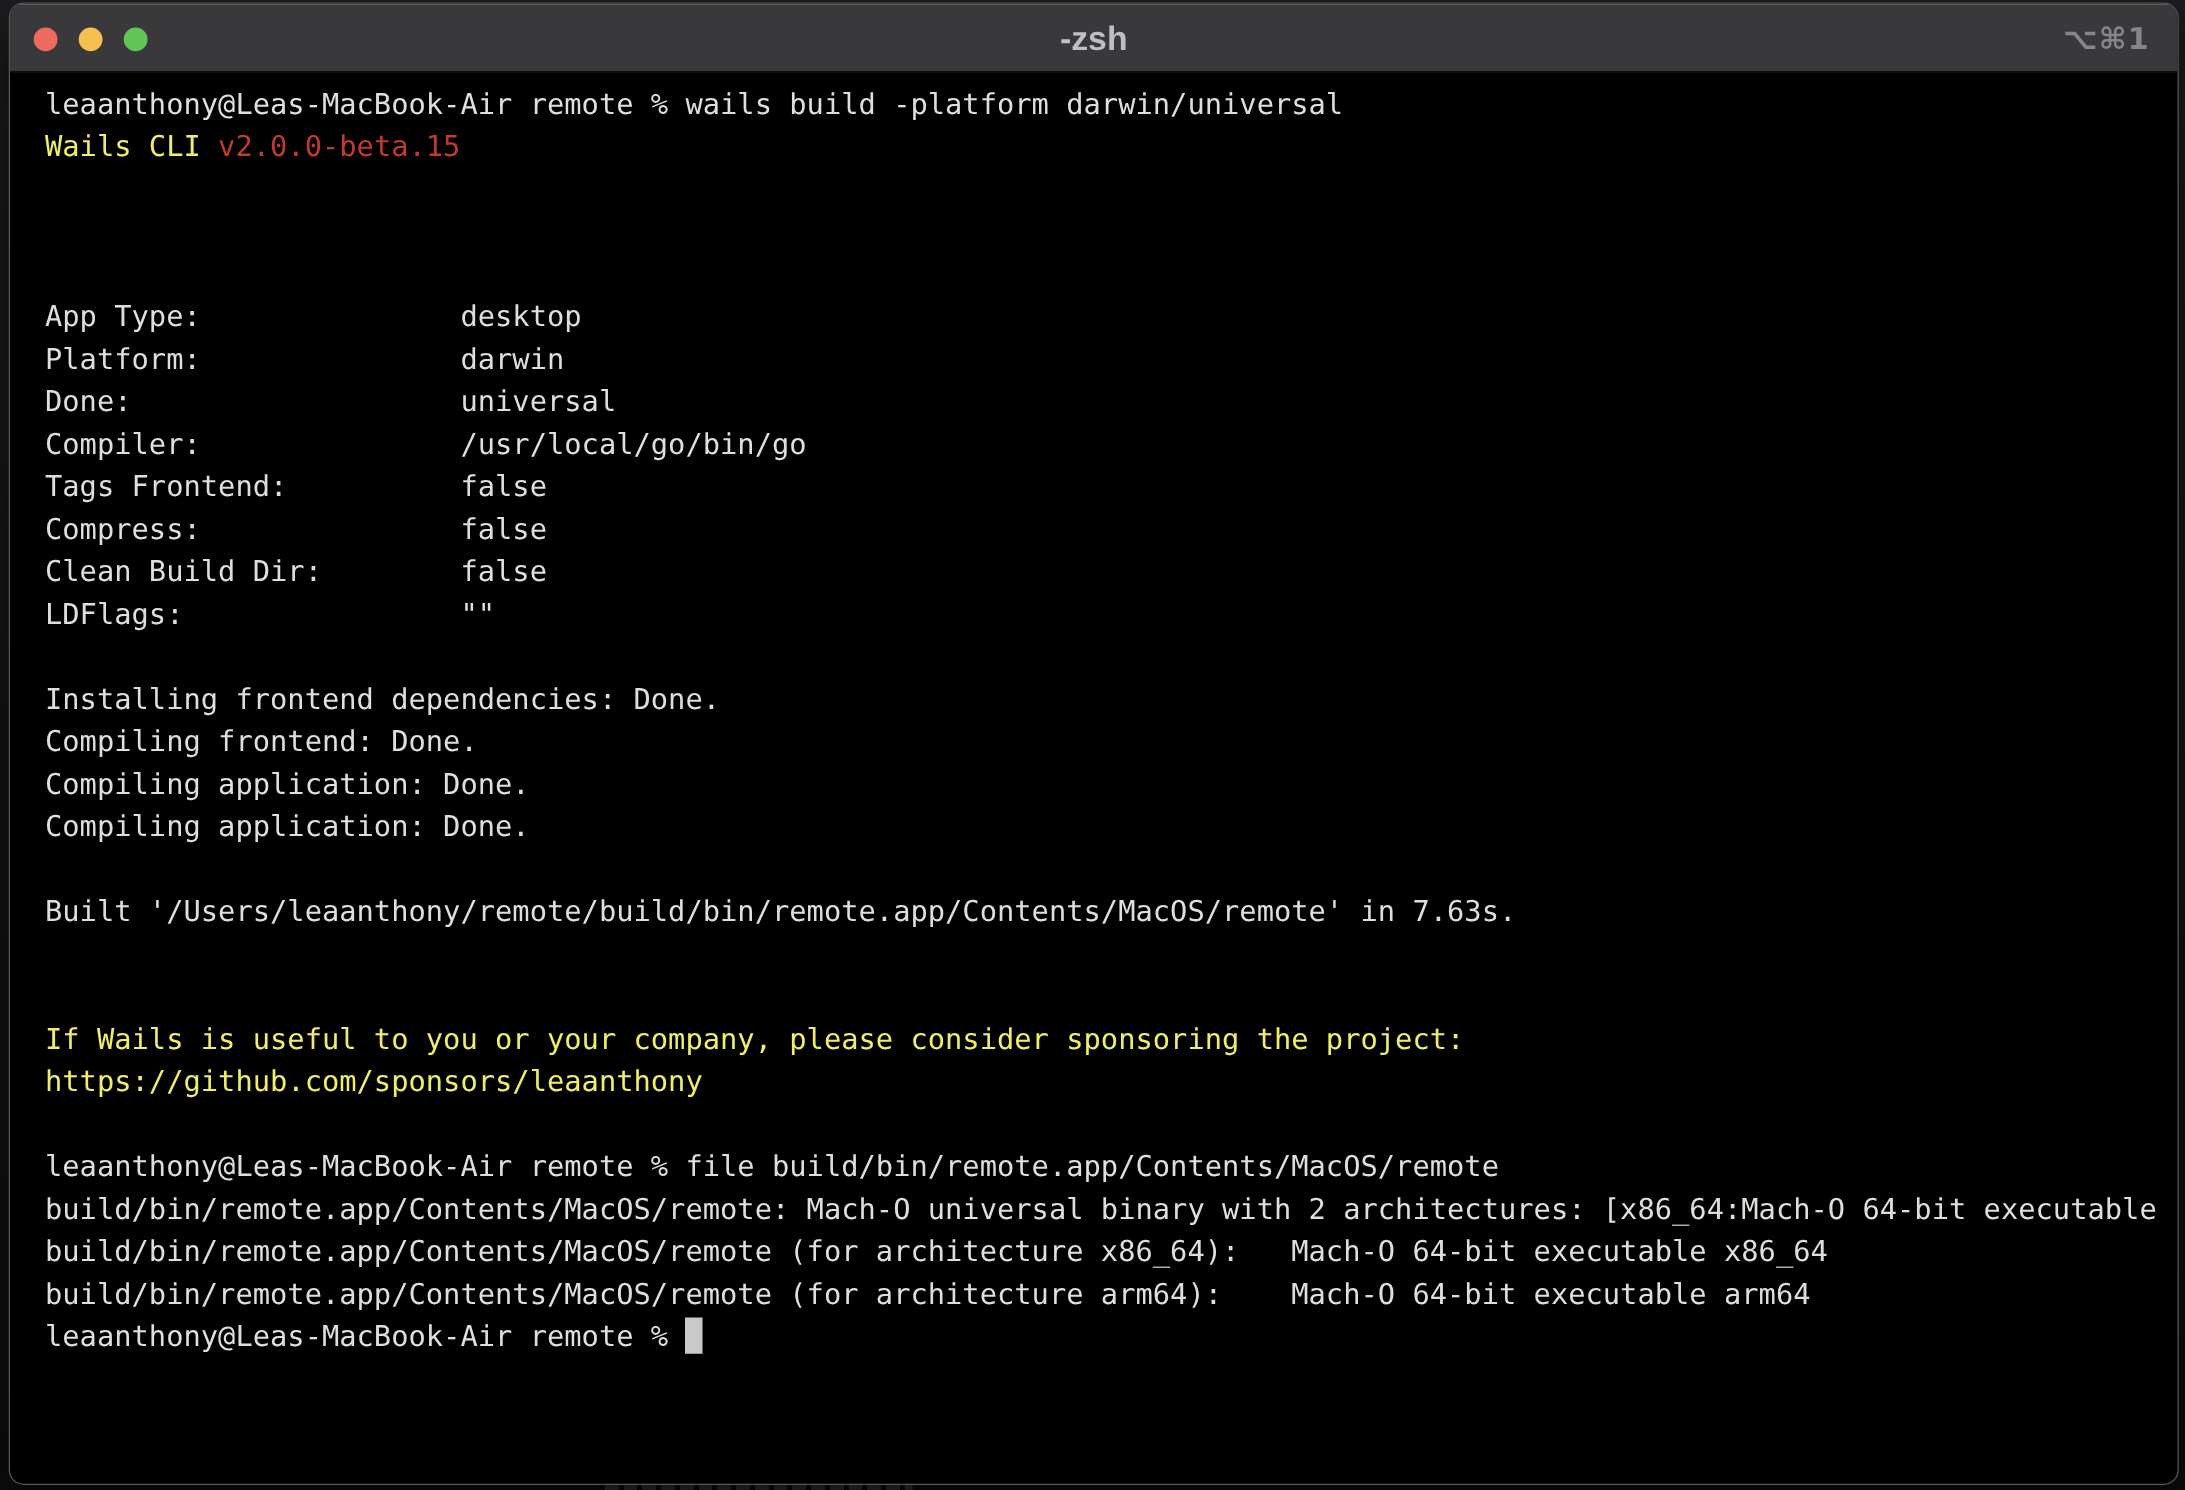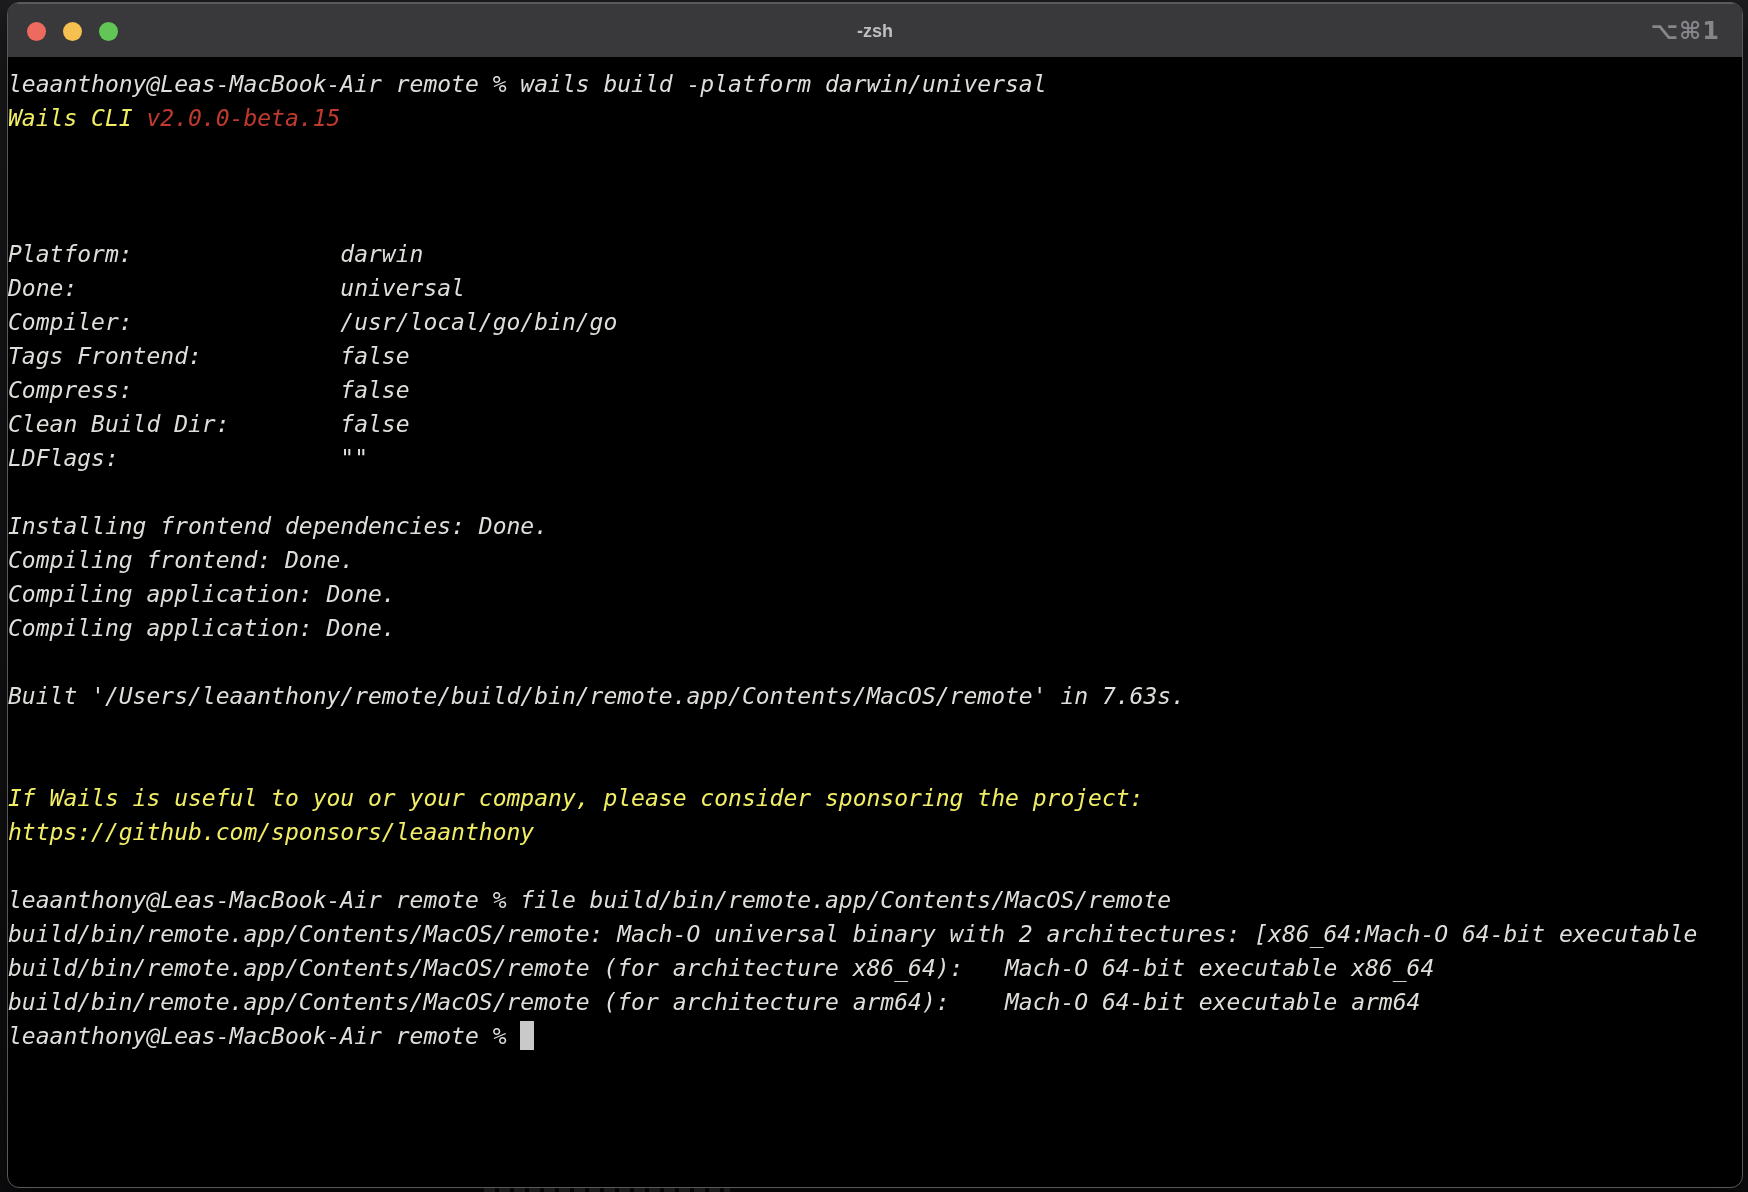--- a/index.html
+++ b/index.html
@@ -27,34 +27,33 @@
     border-bottom:1px solid #000;
   }
   .lights{position:absolute;left:19px;top:19px;display:flex;gap:17px;}
   .light{width:19px;height:19px;border-radius:50%;display:inline-block;}
   .light.close{background:var(--traffic_close,#ec6b5e);}
   .light.min{background:var(--traffic_minimize,#f5c04f);}
   .light.zoom{background:var(--traffic_zoom,#62c656);}
   .title{
     position:absolute;left:0;right:0;top:0;height:50px;line-height:56px;
     text-align:center;font-family:"Liberation Sans",sans-serif;
-    font-weight:bold;font-size:18px;color:var(--title_text,#bfbfc3);
+    font-weight:bold;font-size:27px;color:var(--title_text,#bfbfc3);
   }
   .shortcut{
     position:absolute;right:22px;top:0;height:54px;line-height:56px;
     font-family:"DejaVu Sans","Liberation Sans",sans-serif;
     font-weight:600;font-size:24px;letter-spacing:1px;
     color:var(--shortcut_text,#85858a);
   }
   .term{
     position:absolute;left:0;right:0;top:55px;bottom:0;
-    padding:9px 0 0 0;
+    padding:9px 0 0 28px;
     font-size:23px;line-height:34px;
     color:var(--term_text,#dfdedb);
-    font-style:italic;
   }
   .line{white-space:pre;min-height:34px;}
   .c-text{color:var(--term_text,#dfdedb);}
   .c-yellow{color:var(--term_yellow,#f1ee66);}
   .c-red{color:var(--term_red,#c03a2d);}
   .cursor{
     display:inline-block;width:14px;height:29px;
     background:var(--cursor,#c9c9c9);
     vertical-align:middle;margin-top:-4px;
   }
@@ -73,20 +72,21 @@
     </div>
     <div class="title">-zsh</div>
     <div class="shortcut">⌥⌘1</div>
   </div>
   <div class="term">
       <div class="line"><span class="c-text">leaanthony@Leas-MacBook-Air remote % wails build -platform darwin/universal</span></div>
       <div class="line"><span class="c-yellow">Wails CLI </span><span class="c-red">v2.0.0-beta.15</span></div>
       <div class="line"></div>
       <div class="line"></div>
       <div class="line"></div>
+      <div class="line"><span class="c-text">App Type:               desktop</span></div>
       <div class="line"><span class="c-text">Platform:               darwin</span></div>
       <div class="line"><span class="c-text">Done:                   universal</span></div>
       <div class="line"><span class="c-text">Compiler:               /usr/local/go/bin/go</span></div>
       <div class="line"><span class="c-text">Tags Frontend:          false</span></div>
       <div class="line"><span class="c-text">Compress:               false</span></div>
       <div class="line"><span class="c-text">Clean Build Dir:        false</span></div>
       <div class="line"><span class="c-text">LDFlags:                ""</span></div>
       <div class="line"></div>
       <div class="line"><span class="c-text">Installing frontend dependencies: Done.</span></div>
       <div class="line"><span class="c-text">Compiling frontend: Done.</span></div>

